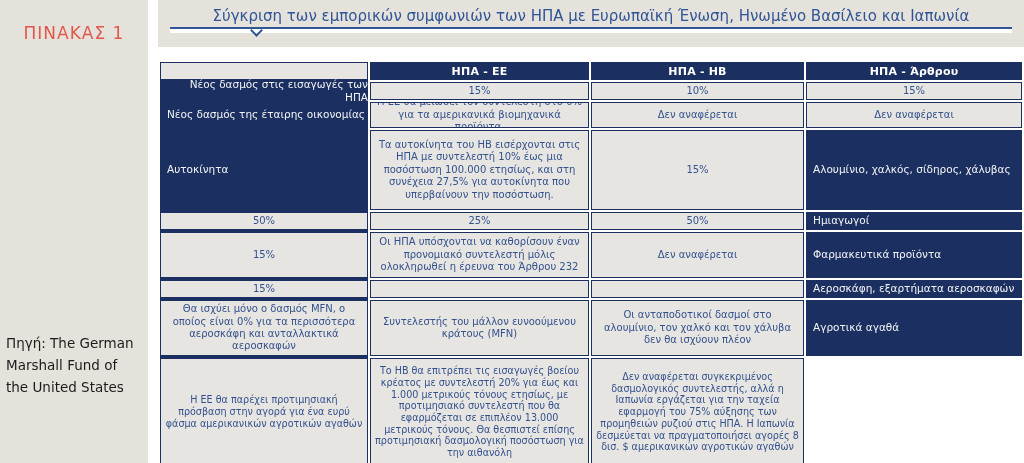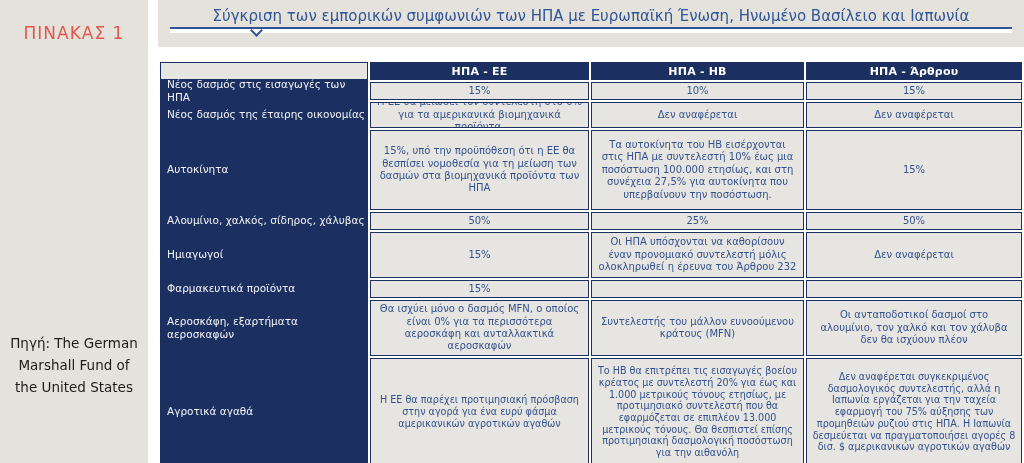--- a/index.html
+++ b/index.html
@@ -30,21 +30,20 @@
     text-align:center;
     font-size:17px;
     letter-spacing:1px;
     color:var(--accent-red);
   }
   .source{
     position:absolute;
     top:333px;
     left:6px;
     right:6px;
-    text-align:center;
     font-size:13.5px;
     line-height:1.62;
     color:#1c1c1c;
   }
   
   .main{flex:1;margin-left:10px;}
   .title-band{
     position:relative;
     height:47px;
     background:var(--sidebar-bg);
@@ -93,20 +92,21 @@
     background:var(--cell-bg);
     border:1px solid var(--navy);
   }
   .lbl{
     background:var(--navy);
     color:#f4f4f6;
     font-size:10.5px;
     display:flex;align-items:center;
     padding-left:7px;
     line-height:1.25;
+    text-align:right;
   }
   .cell{
     background:var(--cell-bg);
     border:1px solid var(--navy);
     color:var(--cell-text);
     font-size:10px;
     line-height:1.24;
     display:flex;align-items:center;justify-content:center;
     text-align:center;
     padding:1px 6px;
@@ -136,21 +136,20 @@
     <div class="hdr">ΗΠΑ - Άρθρου</div>
   <div class="lbl">Νέος δασμός στις εισαγωγές των ΗΠΑ</div>
       <div class="cell">15%</div>
       <div class="cell">10%</div>
       <div class="cell">15%</div>
       <div class="lbl">Νέος δασμός της έταιρης οικονομίας</div>
       <div class="cell">Η ΕΕ θα μειώσει τον συντελεστή στο 0% για τα αμερικανικά βιομηχανικά προϊόντα.</div>
       <div class="cell">Δεν αναφέρεται</div>
       <div class="cell">Δεν αναφέρεται</div>
       <div class="lbl">Αυτοκίνητα</div>
-      <div class="cell">15%, υπό την προϋπόθεση ότι η ΕΕ θα θεσπίσει νομοθεσία για τη μείωση των δασμών στα βιομηχανικά προϊόντα των ΗΠΑ</div>
       <div class="cell">Τα αυτοκίνητα του ΗΒ εισέρχονται στις ΗΠΑ με συντελεστή 10% έως μια ποσόστωση 100.000 ετησίως, και στη συνέχεια 27,5% για αυτοκίνητα που υπερβαίνουν την ποσόστωση.</div>
       <div class="cell">15%</div>
       <div class="lbl">Αλουμίνιο, χαλκός, σίδηρος, χάλυβας</div>
       <div class="cell">50%</div>
       <div class="cell">25%</div>
       <div class="cell">50%</div>
       <div class="lbl">Ημιαγωγοί</div>
       <div class="cell">15%</div>
       <div class="cell">Οι ΗΠΑ υπόσχονται να καθορίσουν έναν προνομιακό συντελεστή μόλις ολοκληρωθεί η έρευνα του Άρθρου 232</div>
       <div class="cell">Δεν αναφέρεται</div>

